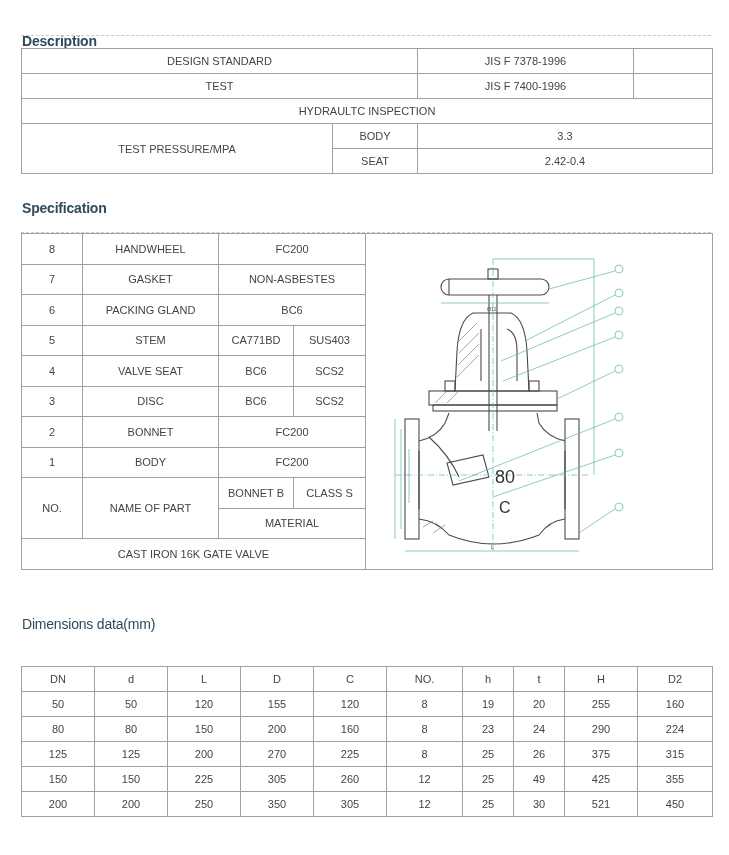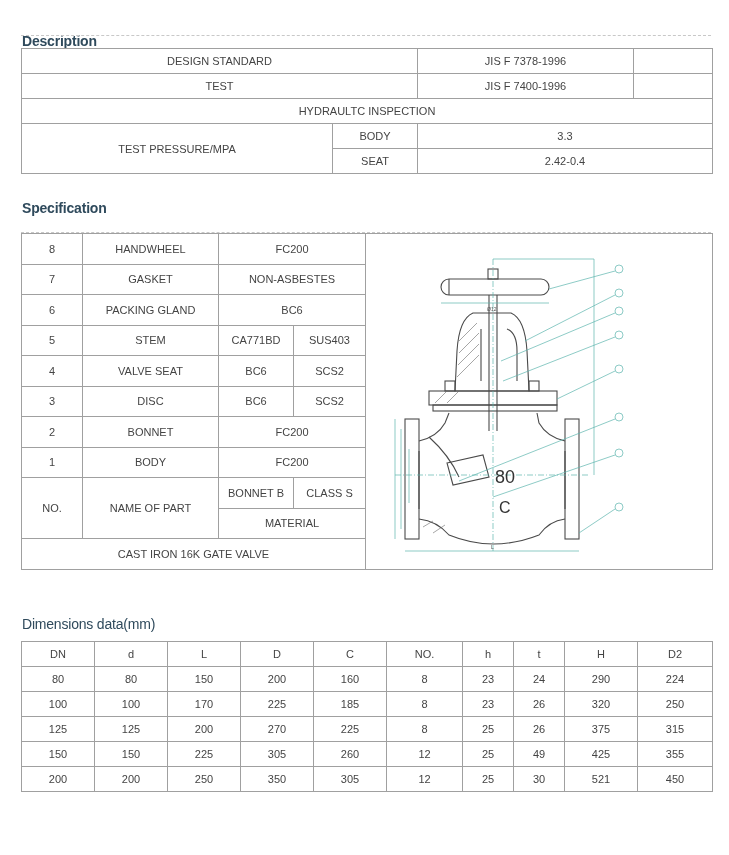--- a/index.html
+++ b/index.html
@@ -20,21 +20,21 @@
     border: 1.5px solid #555555;
   }
   table.grid td {
     border: 1px solid #a0a0a0; text-align: center; vertical-align: middle;
     padding: 0; font-family: "Liberation Sans", sans-serif; white-space: nowrap;
   }
   #desc-table { top: 48px; width: 691px; }
   #desc-table tr { height: 25px; }
   #spec-table { top: 233px; width: 691px; }
   #spec-table tr { height: 30.5px; }
-  #dim-table { top: 641px; width: 691px; }
+  #dim-table { top: 666px; width: 691px; }
   #dim-table tr { height: 25px; }
   td.img-cell { background: #ffffff; position: relative; }
   .drawing { display: block; margin: 0 auto; }
 </style>
 </head>
 <body>
 
 <h2 class="heading" style="top:3px;margin-top:30px;">Description</h2>
 <div class="dash" style="top:35px;"></div>
 <table class="grid" id="desc-table">
@@ -240,44 +240,44 @@
     <td>C</td>
     <td>NO.</td>
     <td>h</td>
     <td>t</td>
     <td>H</td>
     <td>D2</td>
   </tr>
   </tbody>
     <tbody id="dim-body">
       <tr>
+        <td>50</td>
+        <td>50</td>
+        <td>120</td>
+        <td>155</td>
+        <td>120</td>
+        <td>8</td>
+        <td>19</td>
+        <td>20</td>
+        <td>255</td>
+        <td>160</td>
+      </tr>
+      <tr>
         <td>80</td>
         <td>80</td>
         <td>150</td>
         <td>200</td>
         <td>160</td>
         <td>8</td>
         <td>23</td>
         <td>24</td>
         <td>290</td>
         <td>224</td>
       </tr>
       <tr>
-        <td>100</td>
-        <td>100</td>
-        <td>170</td>
-        <td>225</td>
-        <td>185</td>
-        <td>8</td>
-        <td>23</td>
-        <td>26</td>
-        <td>320</td>
-        <td>250</td>
-      </tr>
-      <tr>
         <td>125</td>
         <td>125</td>
         <td>200</td>
         <td>270</td>
         <td>225</td>
         <td>8</td>
         <td>25</td>
         <td>26</td>
         <td>375</td>
         <td>315</td>

